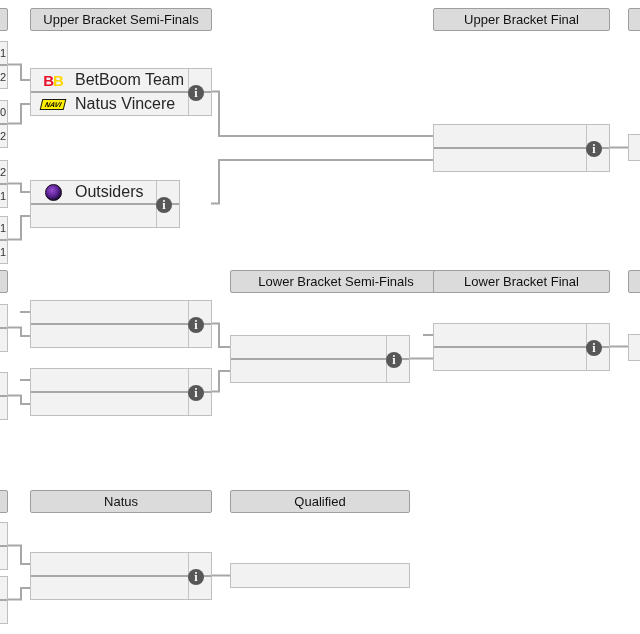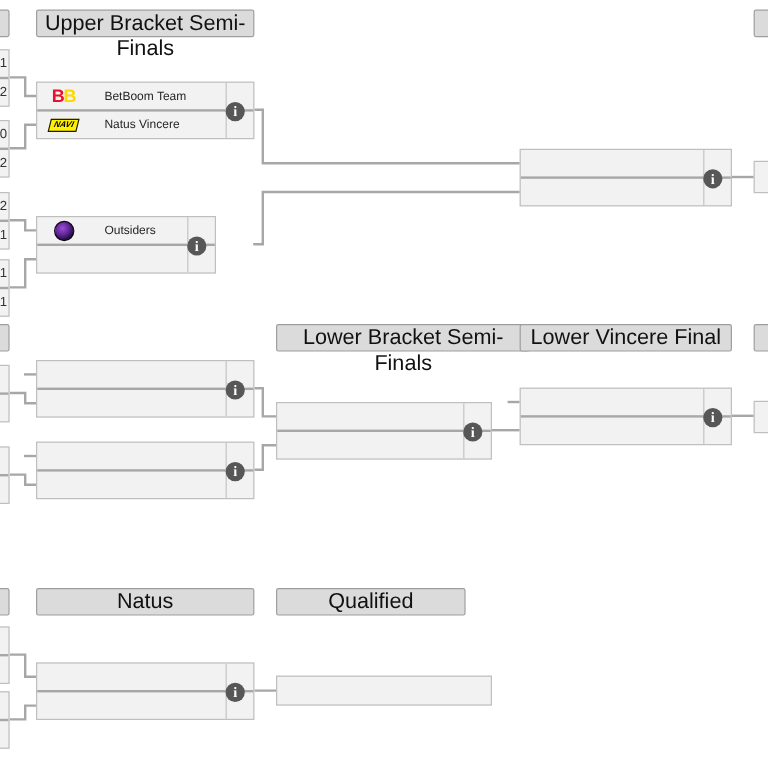--- a/index.html
+++ b/index.html
@@ -2,29 +2,29 @@
 <html><head>
 <meta charset="utf-8">
 <style>
   html,body{margin:0;padding:0;background:#fff;}
   *{box-sizing:border-box;}
   body{font-family:"Liberation Sans", sans-serif;}
   #canvas{position:relative;width:640px;height:634px;overflow:hidden;background:#fff;}
   svg.connectors{position:absolute;left:0;top:0;z-index:1;}
 
   .hdr{position:absolute;height:23px;background:#dbdbdb;border:1px solid #9e9e9e;border-radius:2px;
-       text-align:center;line-height:21px;font-size:18px;color:#111;z-index:2;}
+       text-align:center;line-height:21px;font-size:13px;color:#111;z-index:2;}
 
   .match{position:absolute;height:48px;background:#f2f2f2;border:1px solid #bfbfbf;z-index:2;}
   .match .win-line{position:absolute;left:0;right:0;top:22px;height:2px;background:#a7a7a7;}
   .match .score-div{position:absolute;top:0;bottom:0;right:22px;width:1px;background:#c4c4c4;}
   .row{position:absolute;left:0;right:23px;height:22px;display:flex;align-items:center;padding-left:8px;}
   .row.top{top:0;} .row.bot{top:24px;}
-  .team-name{font-size:10px;color:#262626;white-space:nowrap;}
-  .logo{width:28px;display:flex;justify-content:center;align-items:center;margin-right:20px;}
+  .team-name{font-size:16px;color:#262626;white-space:nowrap;}
+  .logo{width:28px;display:flex;justify-content:center;align-items:center;margin-right:8px;}
 
   .info{position:absolute;right:15px;top:24px;transform:translate(50%,-50%);width:16px;height:16px;
         border-radius:50%;background:#575757;color:#fff;display:flex;align-items:center;justify-content:center;
         font-family:"Liberation Serif",serif;font-weight:bold;font-size:12px;line-height:1;z-index:3;}
 
   .cutbox{position:absolute;left:-32px;width:40px;height:48px;background:#f2f2f2;border:1px solid #bfbfbf;z-index:2;}
   .cutbox .win-line{position:absolute;left:0;right:0;top:22px;height:2px;background:#a7a7a7;}
   .cutbox .srow{position:absolute;left:0;right:0;height:22px;display:flex;align-items:center;justify-content:flex-end;
                 padding-right:1px;font-size:11px;color:#333;}
   .cutbox .srow.top{top:0;} .cutbox .srow.bot{top:24px;}
@@ -64,30 +64,31 @@
       <path d="M409 358.5 H434"></path>
       <path d="M609 346.5 H629"></path>
       <path d="M8 545.5 H21 V564 H31"></path>
       <path d="M8 599.5 H21 V588 H31"></path>
       <path d="M211 575.5 H231"></path>
     </g>
   </svg>
 
   <div class="hdr" style="left:-150px;top:8px;width:158px;"></div>
   <div class="hdr" style="left:30px;top:8px;width:182px;">Upper Bracket Semi-Finals</div>
+  <div class="hdr" style="left:433px;top:8px;width:177px;">Upper Bracket Final</div>
   <div class="hdr" style="left:628px;top:8px;width:158px;"></div>
 
   <div class="hdr" style="left:-150px;top:270px;width:158px;"></div>
   <div class="hdr" style="left:230px;top:270px;width:212px;">Lower Bracket Semi-Finals</div>
-  <div class="hdr" style="left:433px;top:270px;width:177px;">Lower Vincere Final</div>
+  <div class="hdr" style="left:433px;top:270px;width:177px;">Lower Bracket Final</div>
   <div class="hdr" style="left:628px;top:270px;width:158px;"></div>
 
   <div class="hdr" style="left:-150px;top:490px;width:158px;"></div>
   <div class="hdr" style="left:30px;top:490px;width:182px;">Natus</div>
-  <div class="hdr" style="left:230px;top:490px;width:158px;">Qualified</div>
+  <div class="hdr" style="left:230px;top:490px;width:180px;">Qualified</div>
 
   <div class="cutbox" style="top:41px;">
     <div class="srow top">1</div>
     <div class="win-line"></div>
     <div class="srow bot">2</div>
   </div>
   <div class="cutbox" style="top:100px;">
     <div class="srow top">0</div>
     <div class="win-line"></div>
     <div class="srow bot">2</div>

